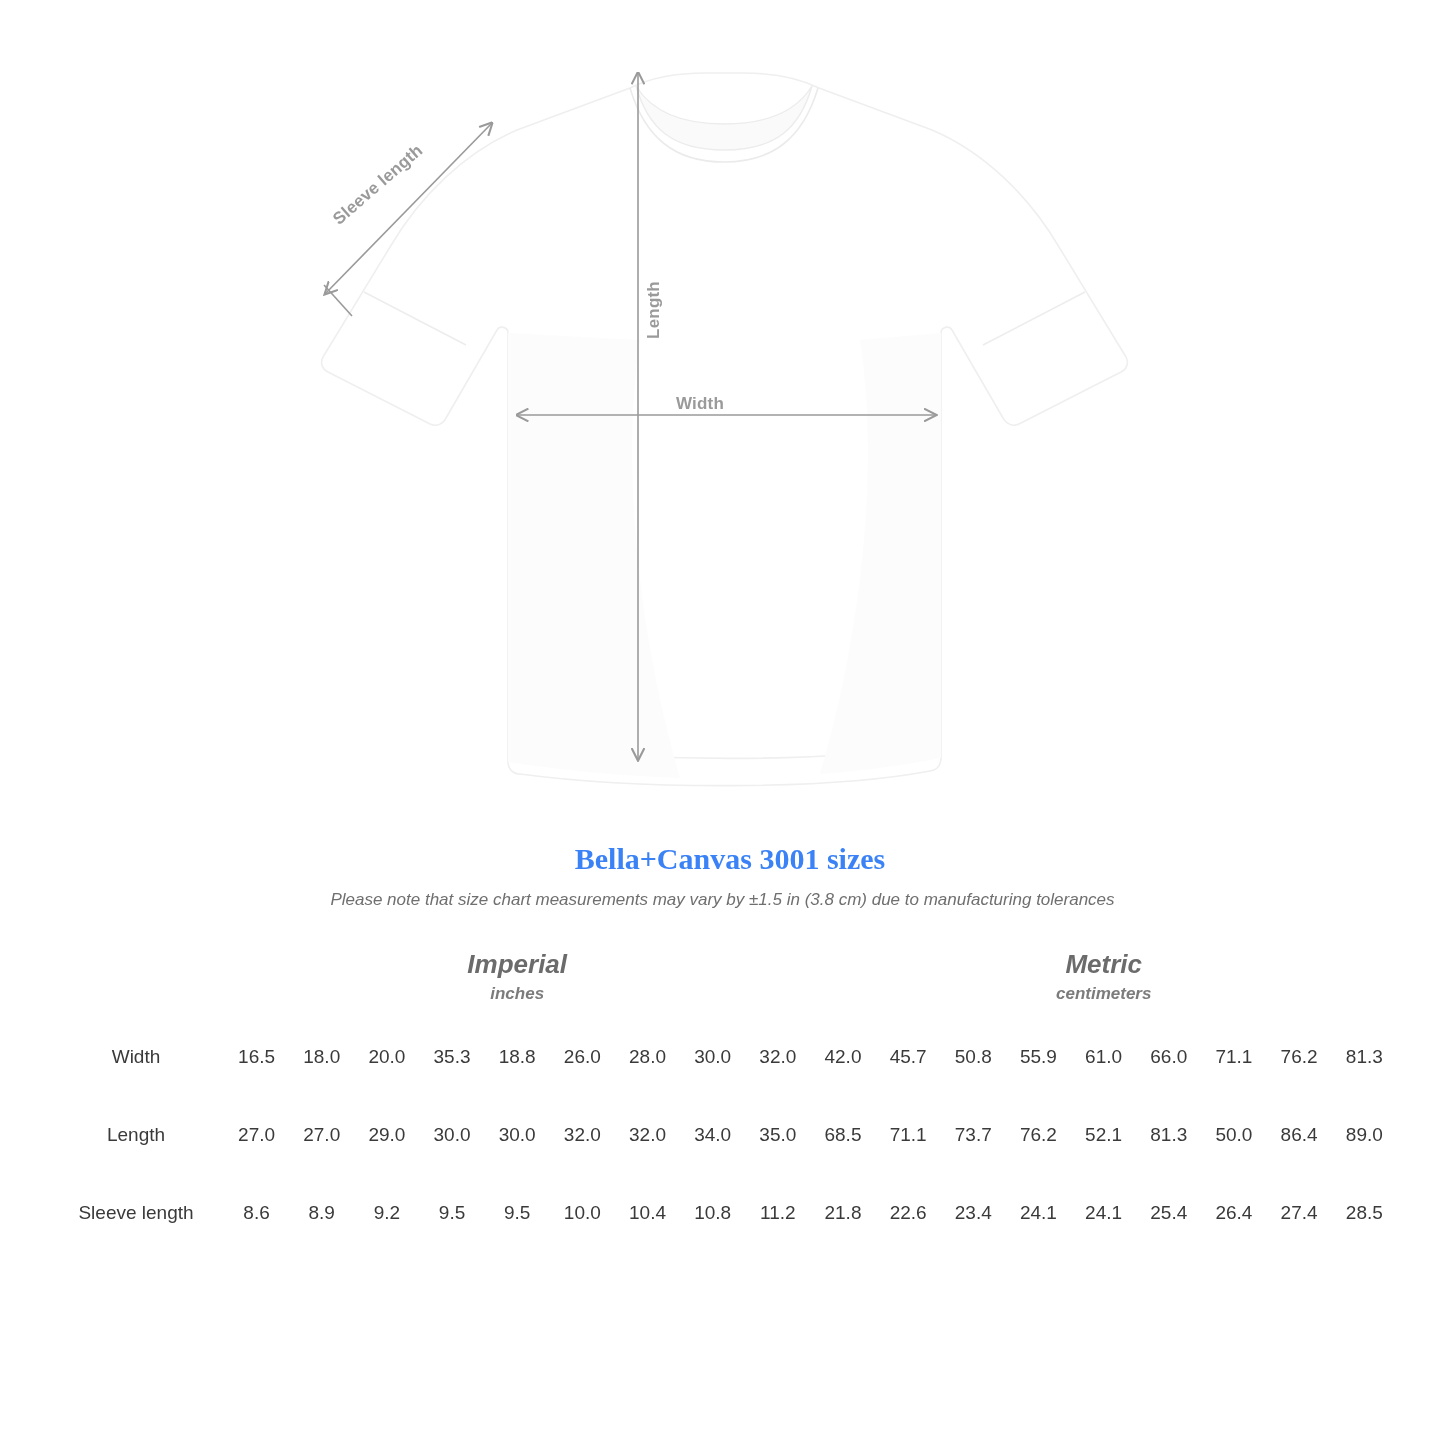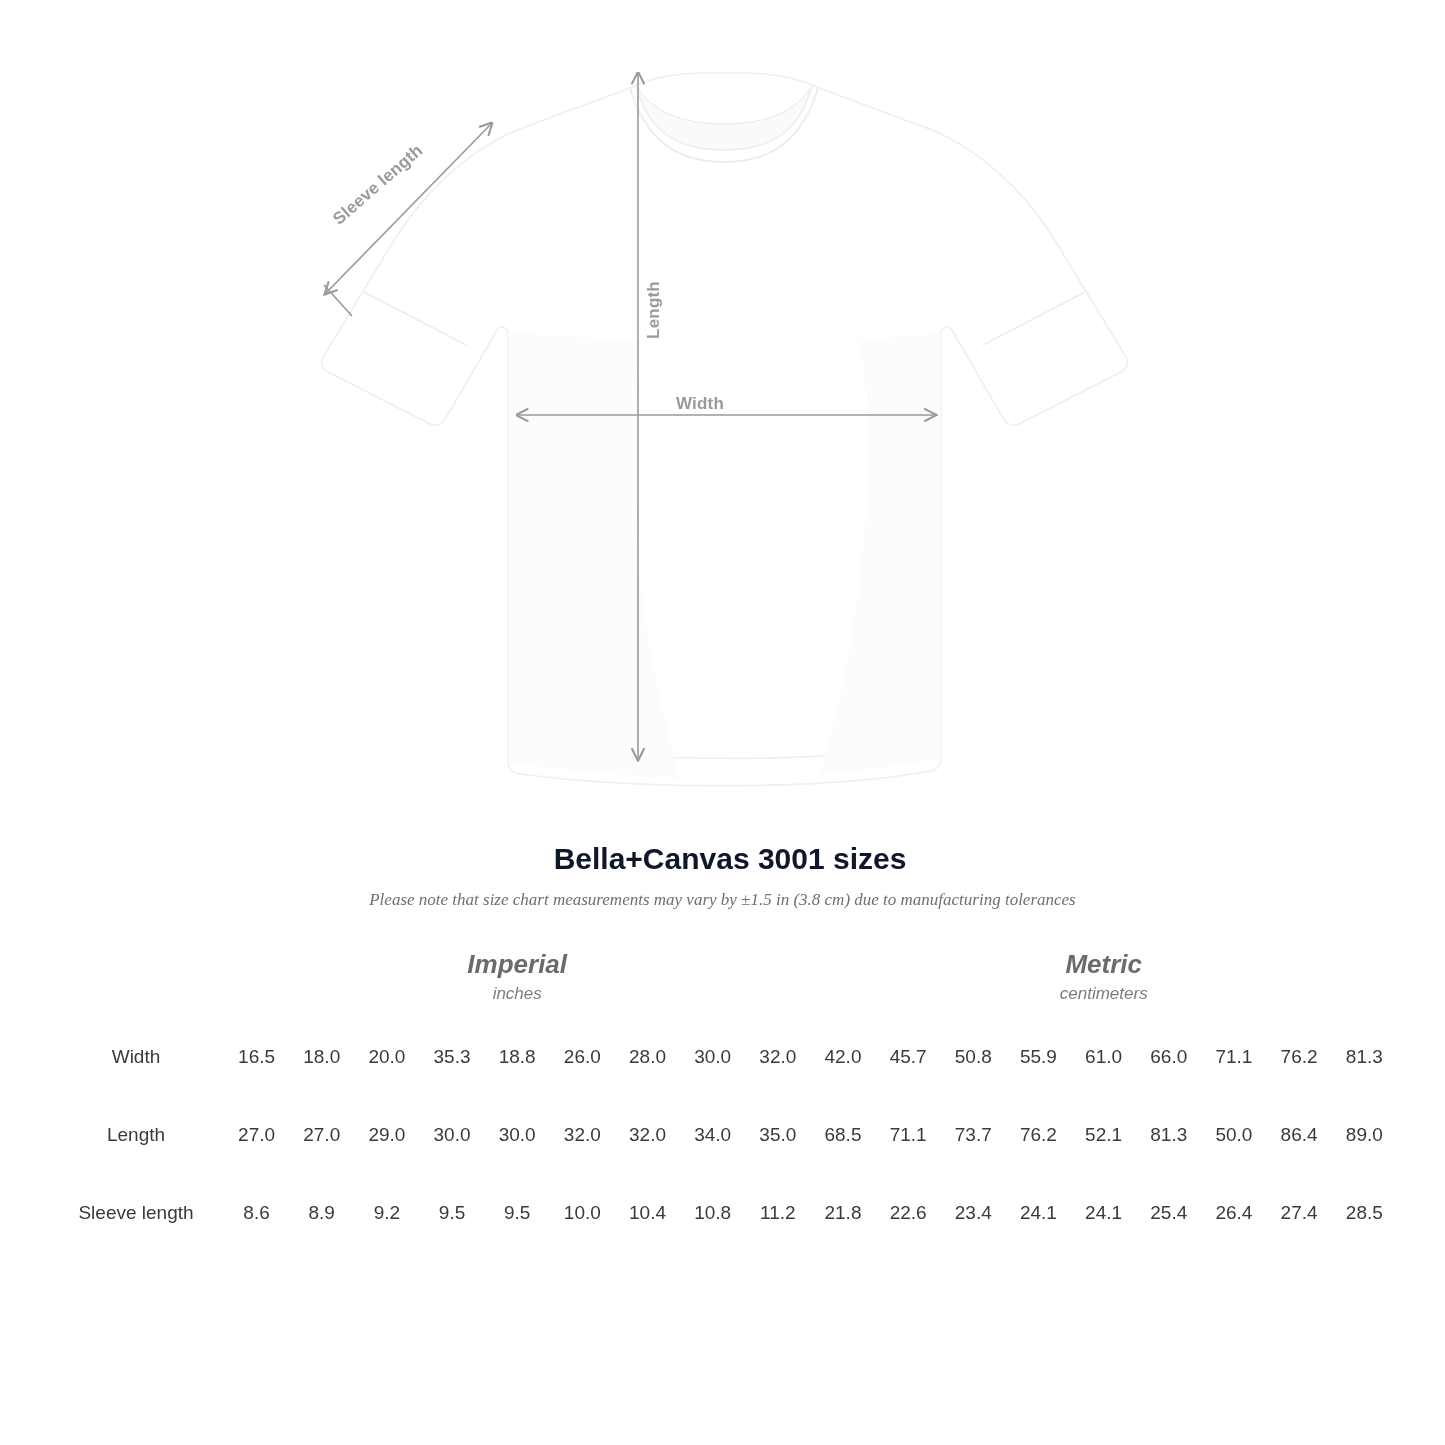--- a/index.html
+++ b/index.html
@@ -58,29 +58,29 @@
   }
 
   
   .heading-block {
     text-align: center;
     margin-top: 12px;
   }
   .chart-title {
     font-size: 30px;
     font-weight: bold;
-    color: #0f172a;
+    color: #3b82f6;
     margin: 0 0 14px 15px;
+    font-family: Liberation Serif, serif;
   }
   .chart-note {
     font-size: 17px;
     font-style: italic;
     color: #6f6f6f;
     margin: 4px;
-    font-family: Liberation Serif, serif;
   }
 
   
   .table-wrap {
     margin-top: 30px;
     padding: 0 48px;
     box-sizing: border-box;
   }
   table.size-table {
     width: 100%;
@@ -108,20 +108,21 @@
     font-weight: bold;
     color: #6b6b6b;
     line-height: 1.15;
   }
   .unit-sub {
     display: block;
     font-size: 17px;
     font-style: italic;
     color: #7c7c7c;
     line-height: 1.6;
+    font-weight: bold;
   }
   .row-head {
     font-weight: bold;
     color: #2b2b2b;
     font-size: 20px;
   }
   .row-shaded td {
     background: #e8e8e8;
   }
   .col-label {

